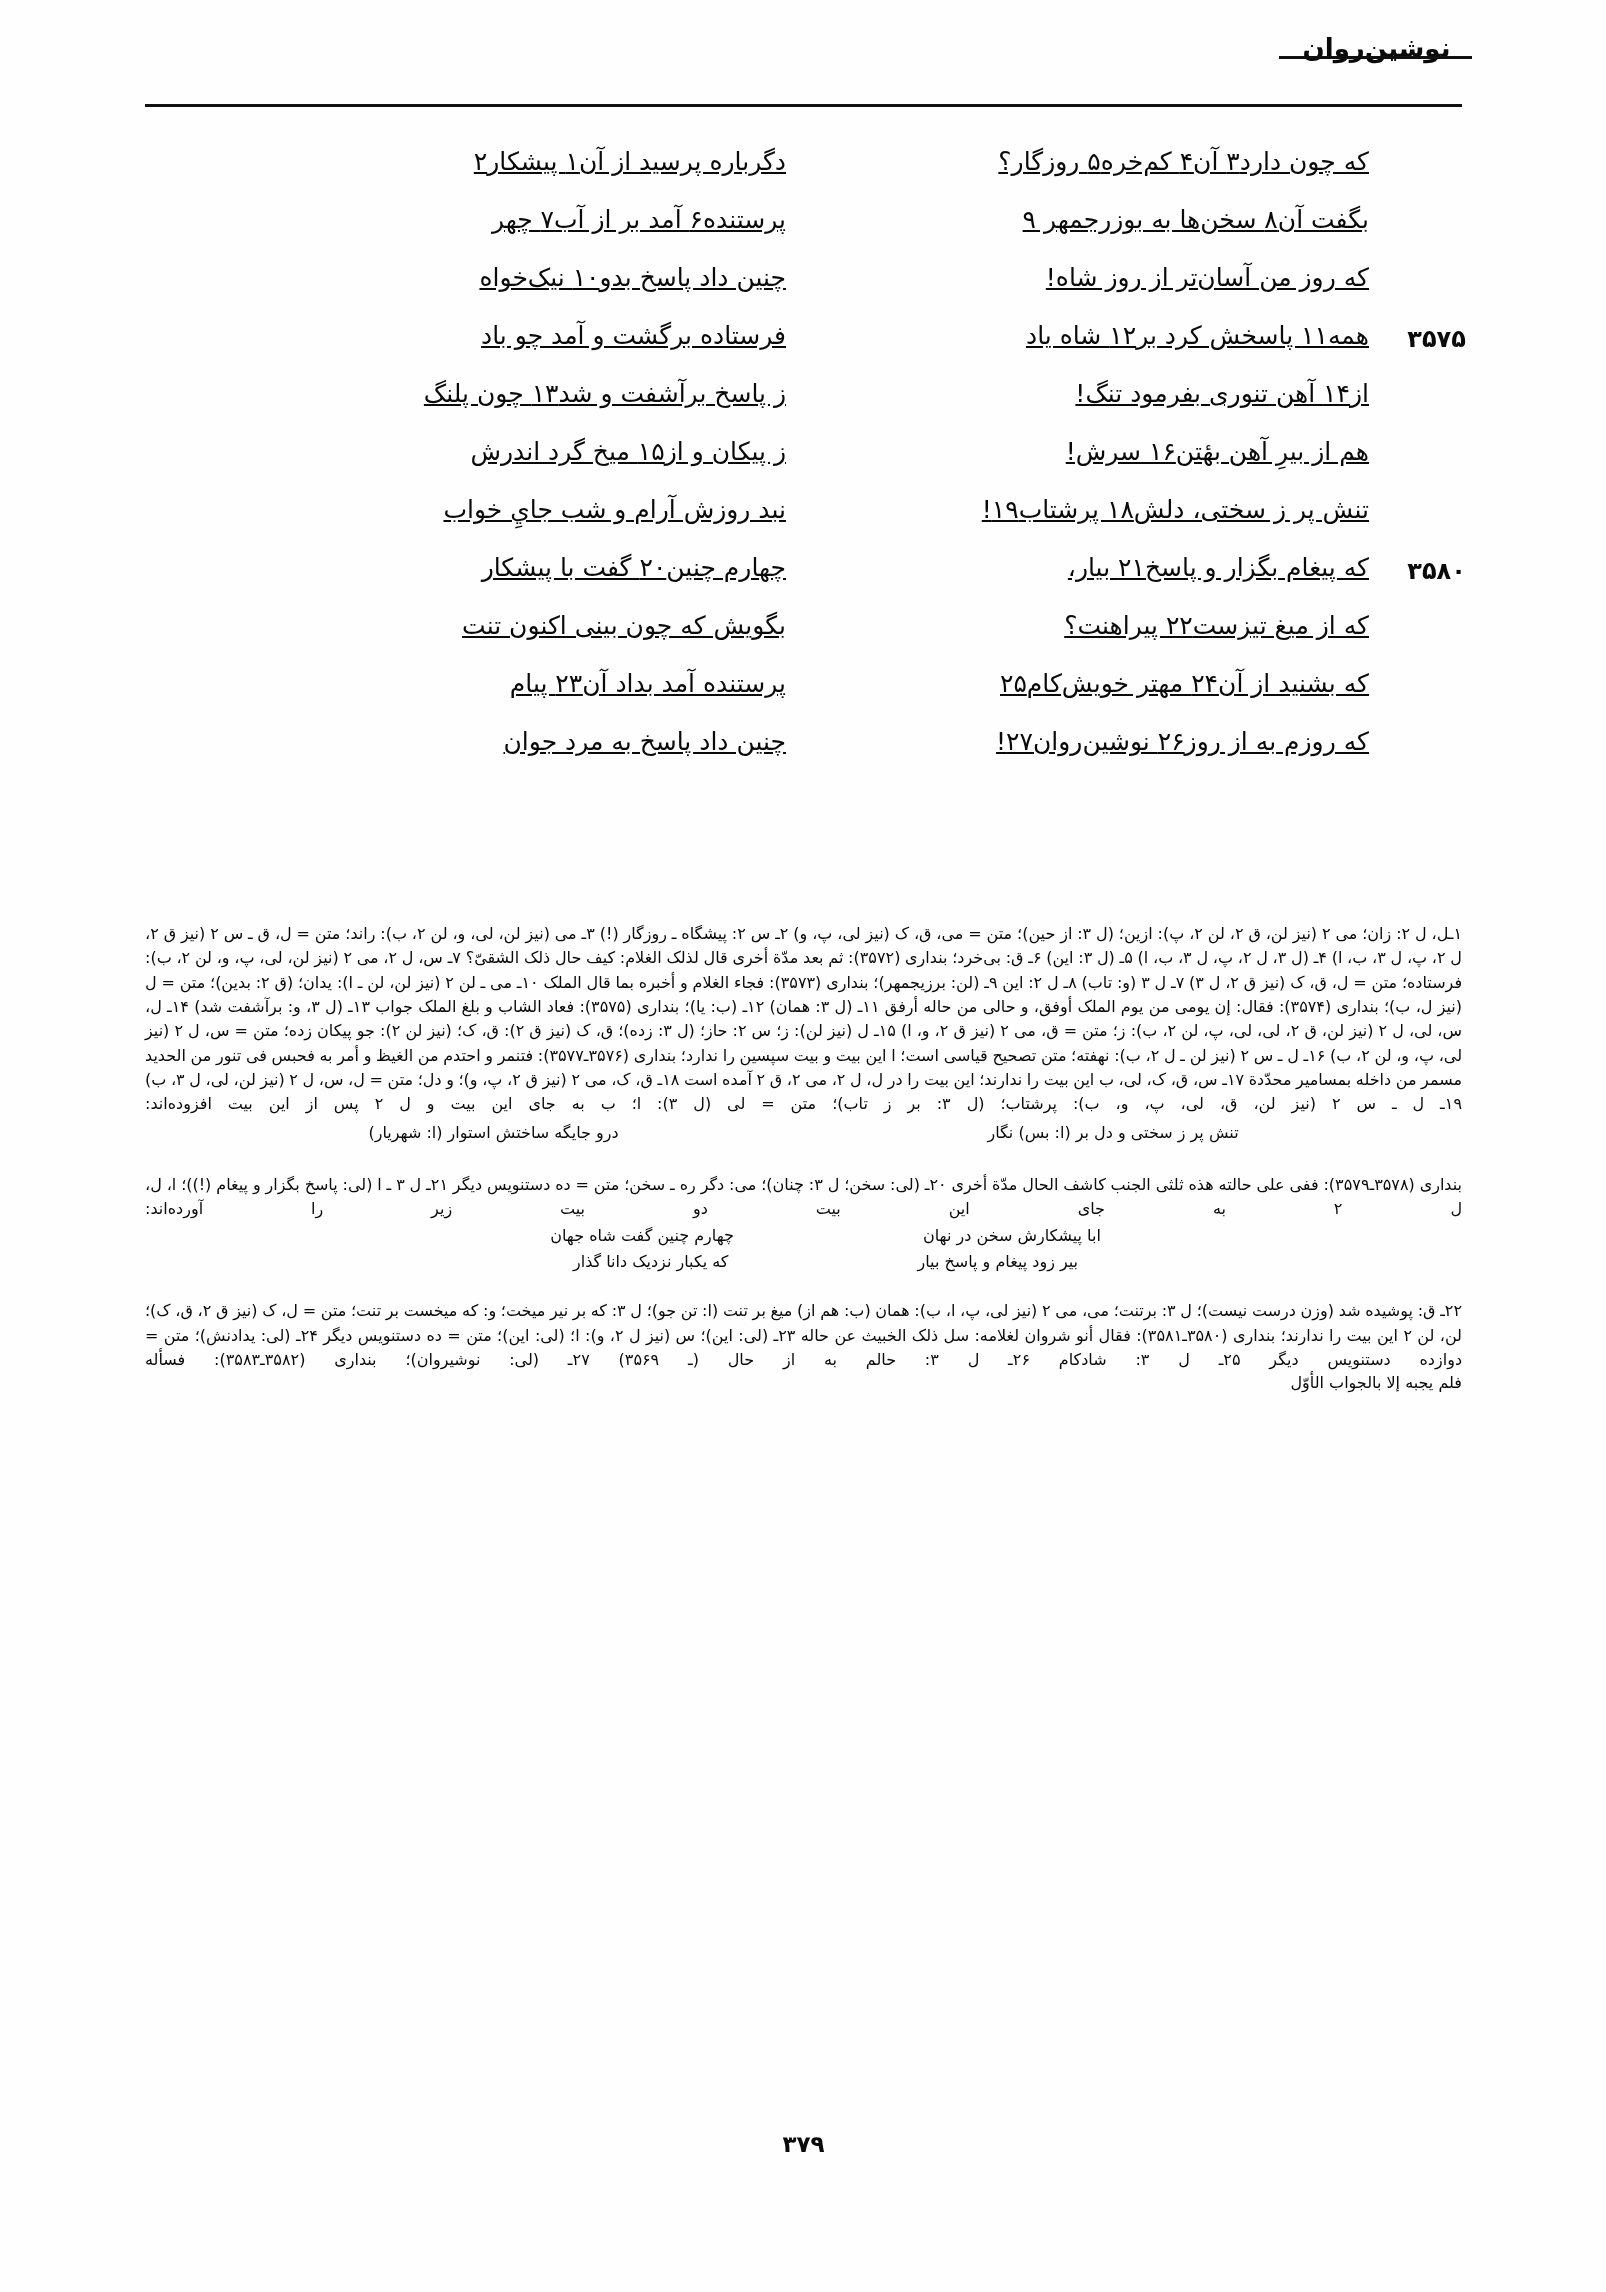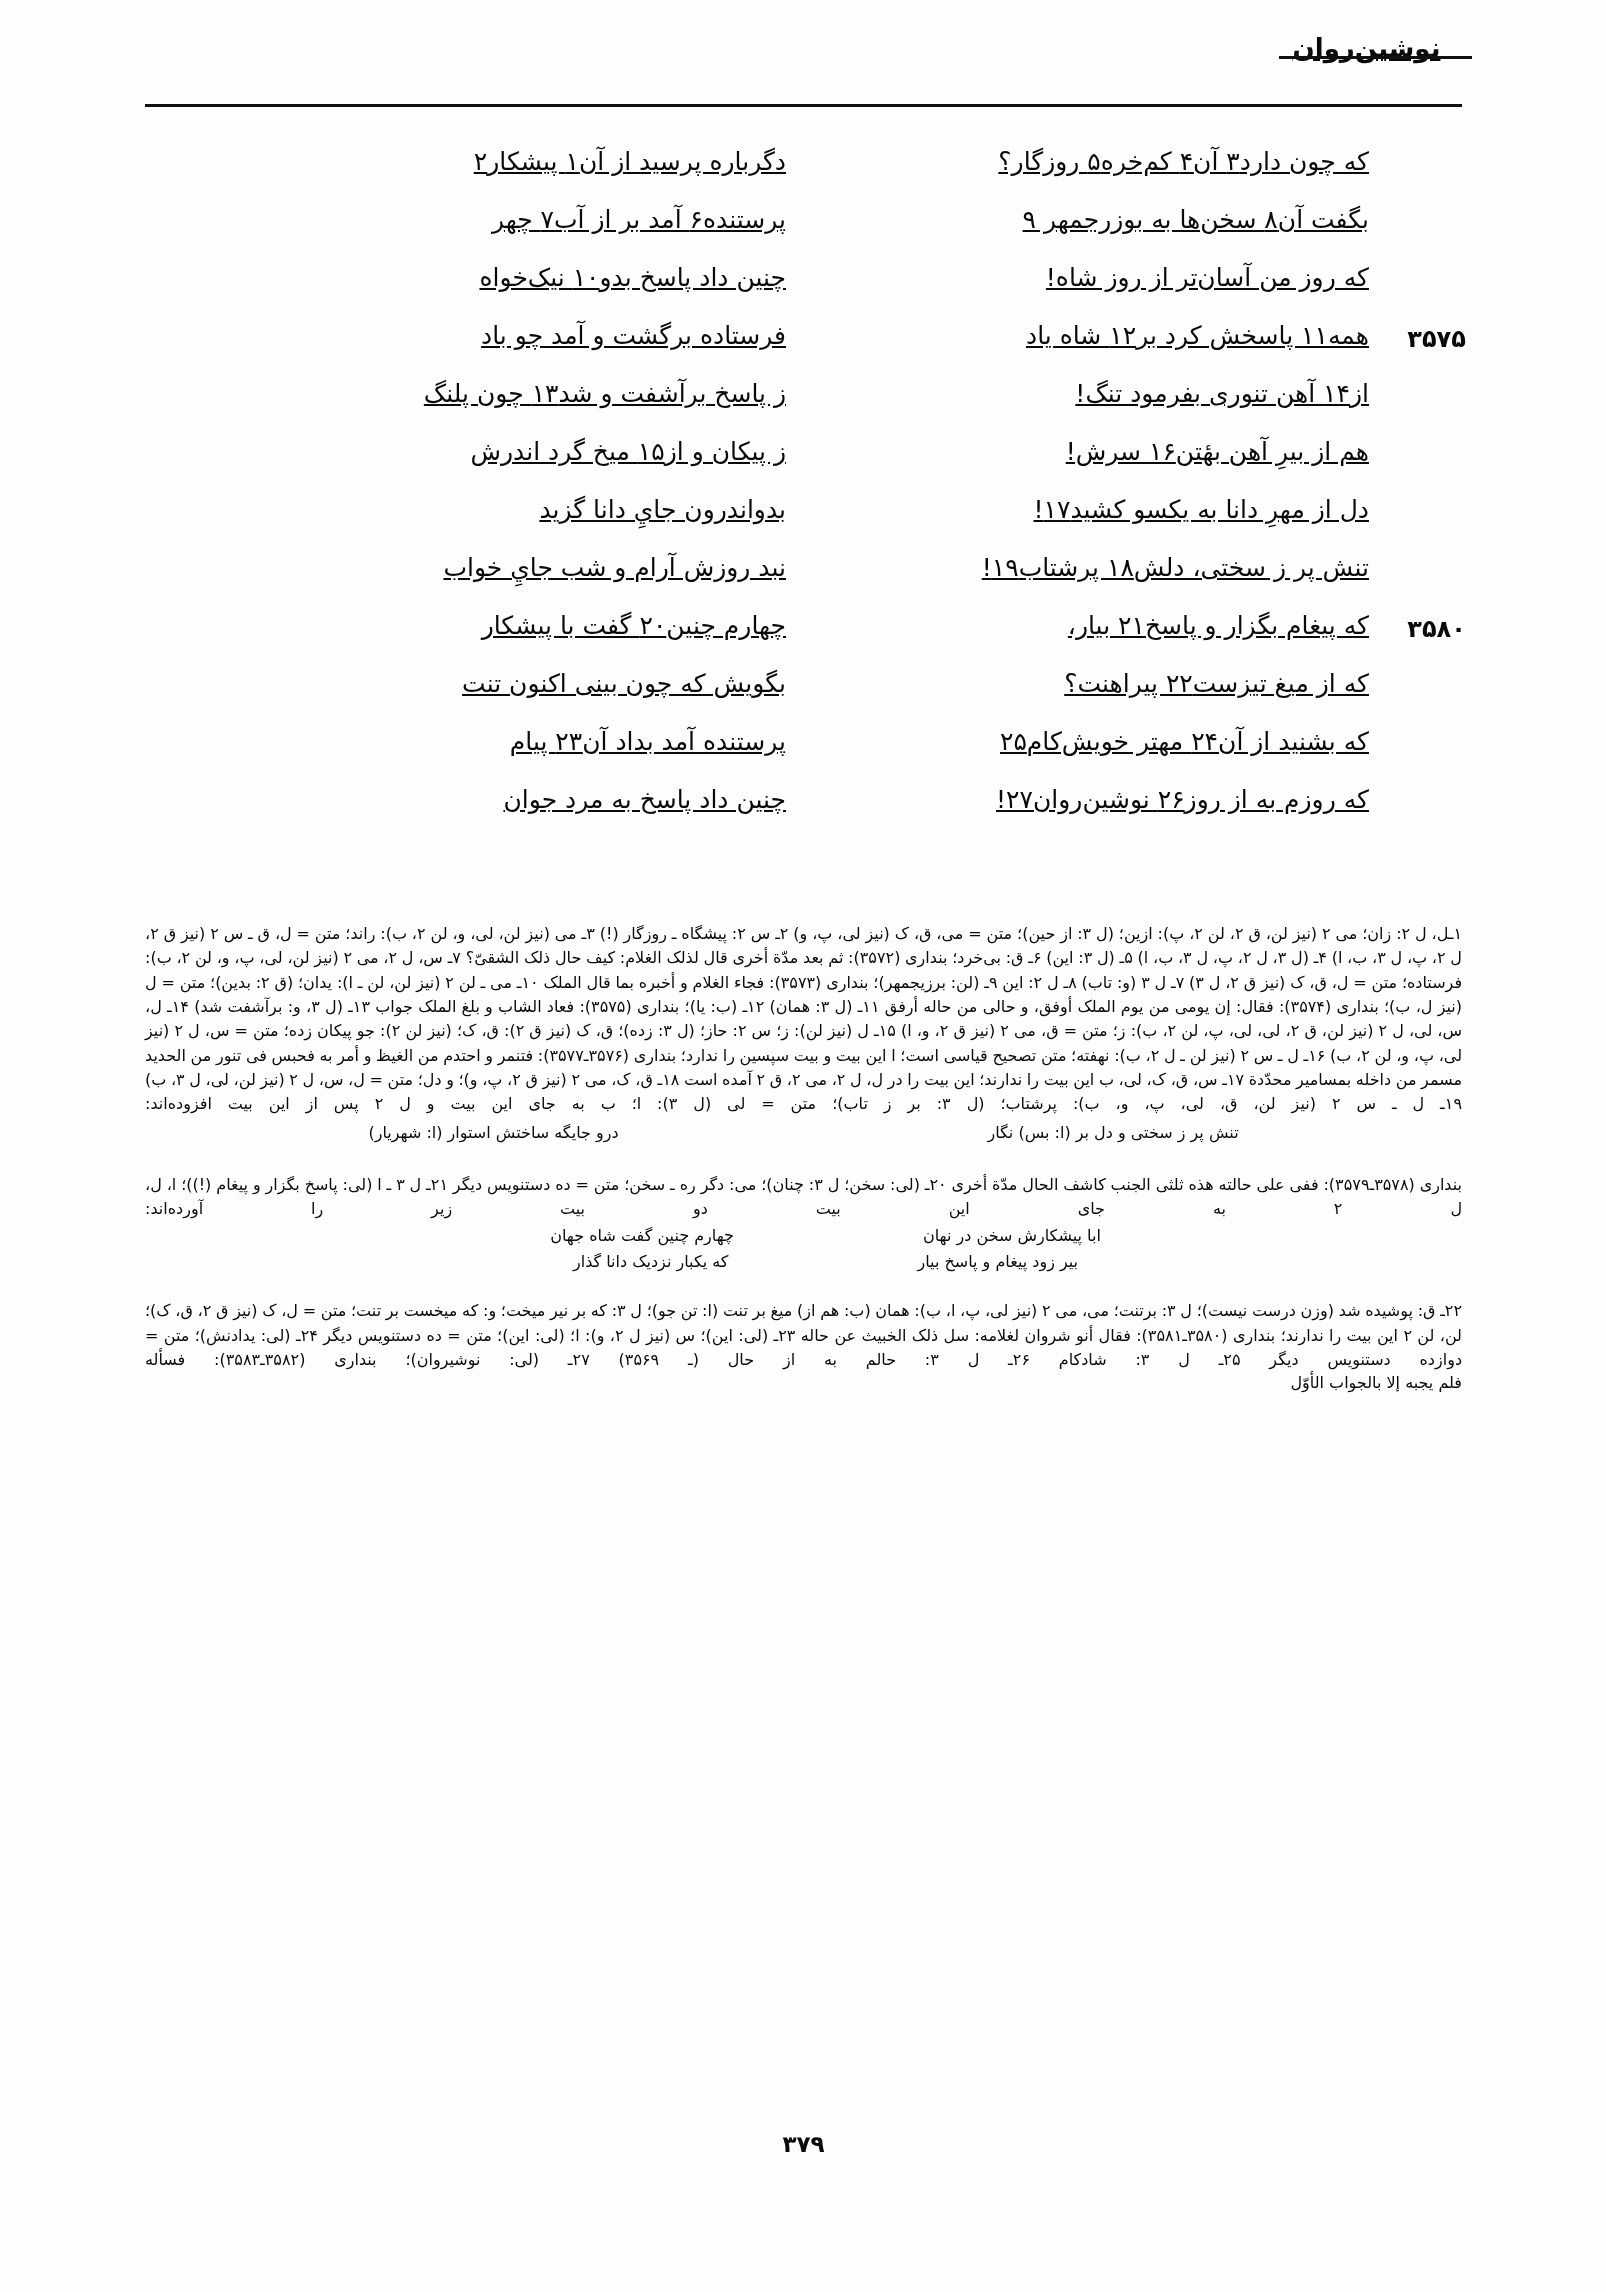--- a/index.html
+++ b/index.html
@@ -13,23 +13,22 @@
     -webkit-font-smoothing:none;
   }
   .page{
     position:absolute;inset:0;
     background:#fefefe;
   }
 
   
   .runhead-wrap{
     position:absolute;
-    top:33px;right:155px;left:145px;
+    top:33px;right:145px;left:145px;
     height:58px;
-    text-decoration:underline;
   }
   .runhead{
     font-size:26px;
     font-weight:bold;
     letter-spacing:-1px;
     text-align:right;
     padding-right:11.6px;
     white-space:nowrap;
   }
   .runhead-rule{
@@ -178,25 +177,20 @@
       <span class="hemistich hem-b">ز پاسخ برآشفت و شد۱۳ چون پلنگ</span>
       <span class="hemistich hem-a">از۱۴ آهن تنوری بفرمود تنگ!</span>
     </div>
 
     <div class="verse-line">
       <span class="bayt-num"></span>
       <span class="hemistich hem-b">ز پیکان و از۱۵ میخ گرد اندرش</span>
       <span class="hemistich hem-a">هم از بیرِ آهن بهٔتن۱۶ سرش!</span>
     </div>
 
-    <div class="verse-line">
-      <span class="bayt-num"></span>
-      <span class="hemistich hem-b">بدواندرون جايِ دانا گزید</span>
-      <span class="hemistich hem-a">دل از مهرِ دانا به یکسو کشید۱۷!</span>
-    </div>
 
     <div class="verse-line">
       <span class="bayt-num"></span>
       <span class="hemistich hem-b">نبد روزش آرام و شب جايِ خواب</span>
       <span class="hemistich hem-a">تنش پر ز سختی، دلش۱۸ پرشتاب۱۹!</span>
     </div>
 
     <div class="verse-line">
       <span class="bayt-num">۳۵۸۰</span>
       <span class="hemistich hem-b">چهارم چنین۲۰ گفت با پیشکار</span>

